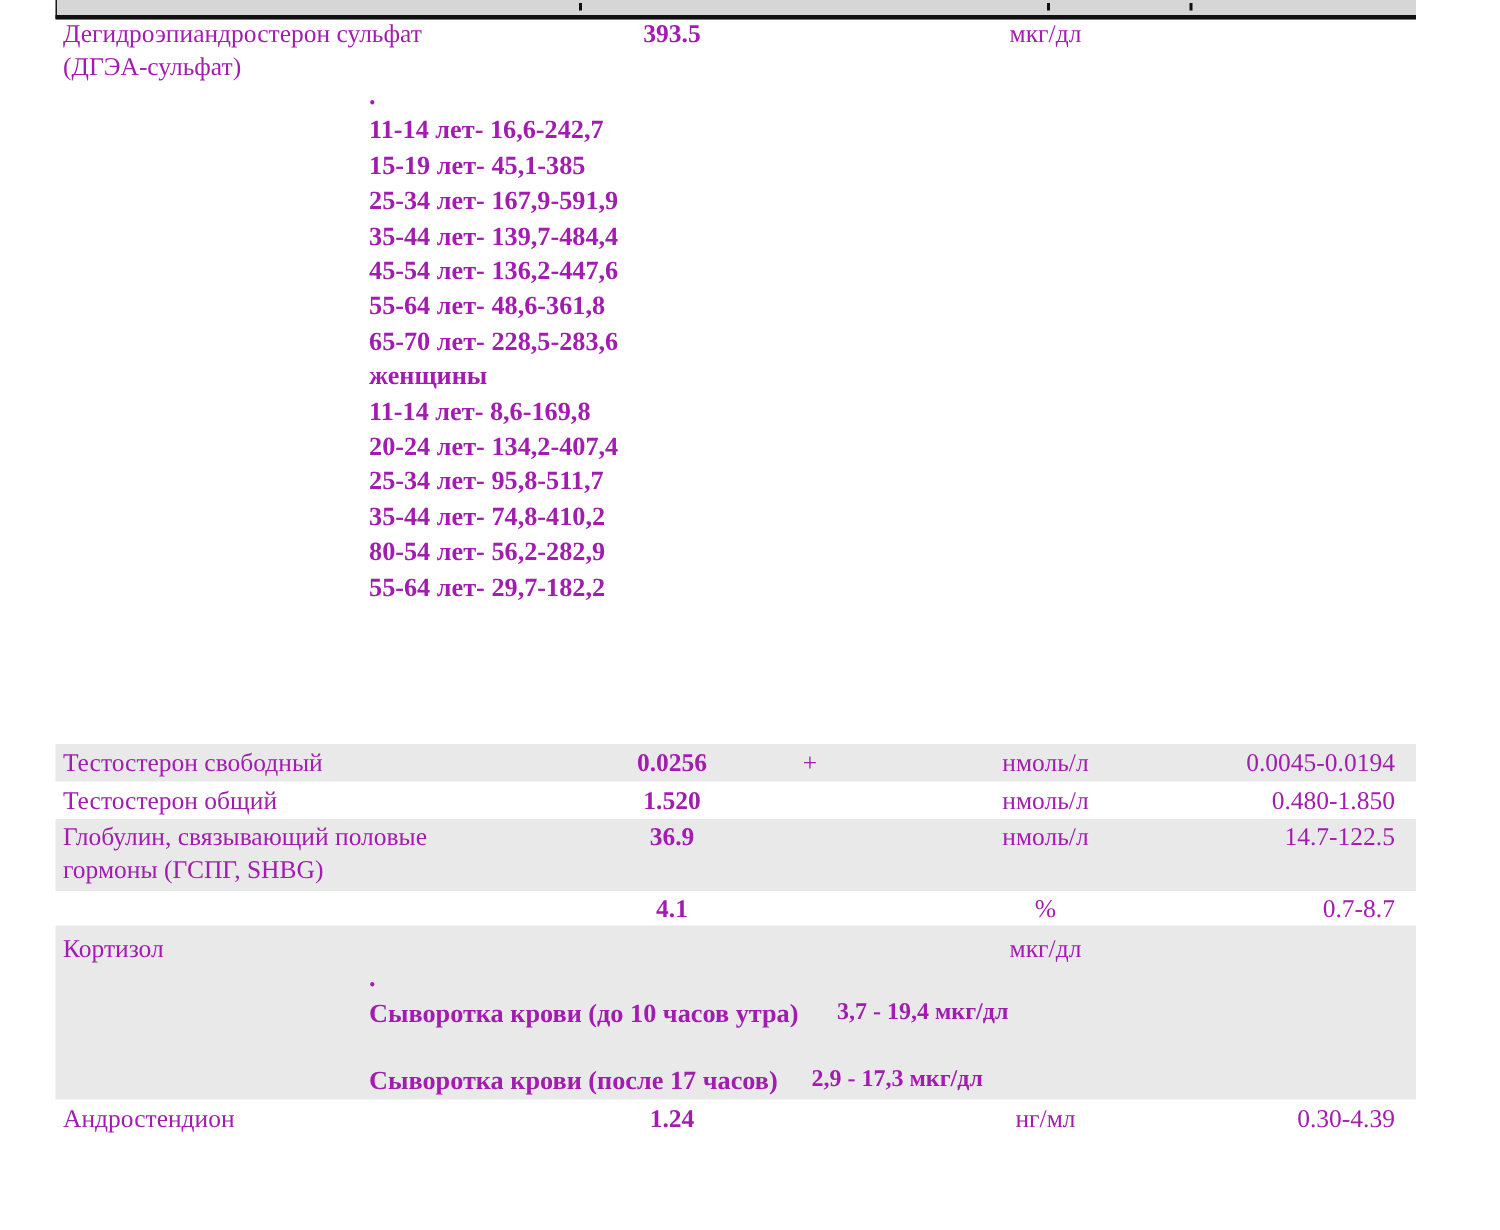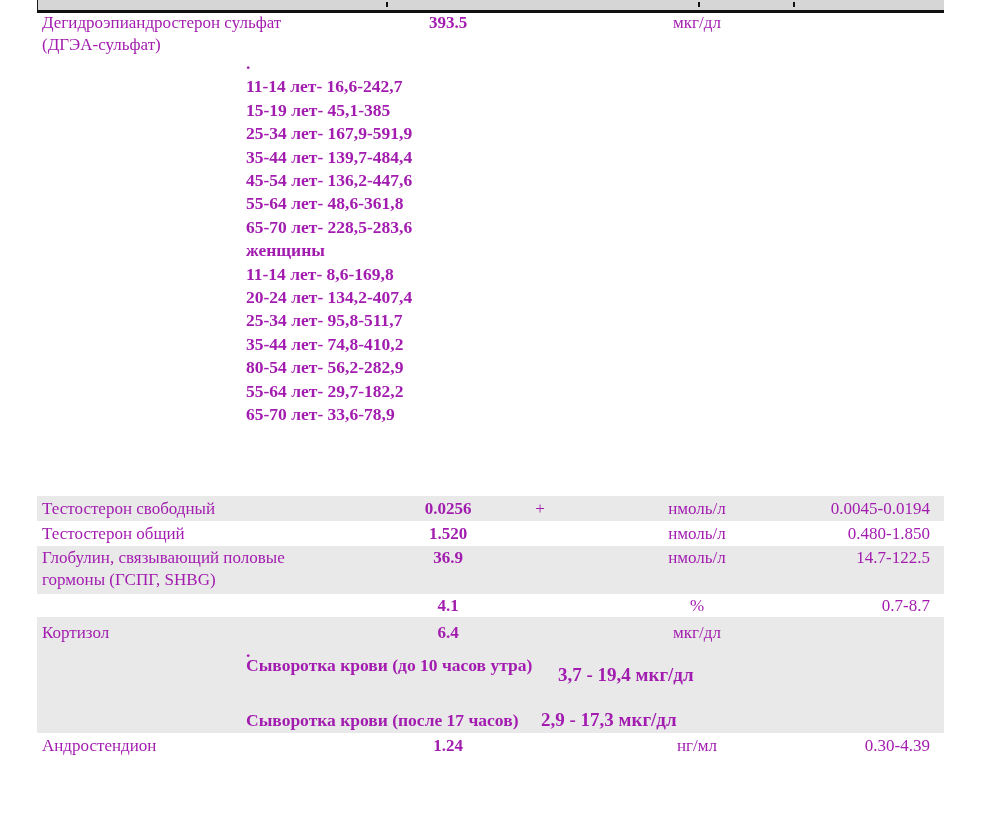--- a/index.html
+++ b/index.html
@@ -29,21 +29,21 @@
     border-bottom:3px solid #101010;
   }
   .desc-tick { position:absolute; top:2px; width:2px; height:5px; background:#101010; }
 
   
   .refblock { position:absolute; left:246px; top:52px; font-weight:bold; font-size:17.5px; }
   .refblock div { line-height:23.4px; white-space:nowrap; }
 
   
   .cort-line { position:absolute; white-space:nowrap; font-weight:bold; font-size:17.5px; }
-  .cort-val  { position:absolute; white-space:nowrap; font-weight:bold; font-size:19px; }
+  .cort-val  { position:absolute; white-space:nowrap; font-weight:bold; font-size:16px; }
 </style>
 </head>
 <body>
 
 <div class="page">
 
   <div class="header-bar">
     <div class="desc-tick" style="left:348px;"></div>
     <div class="desc-tick" style="left:660px;"></div>
     <div class="desc-tick" style="left:755px;"></div>
@@ -65,21 +65,20 @@
     <div>45-54 лет- 136,2-447,6</div>
     <div>55-64 лет- 48,6-361,8</div>
     <div>65-70 лет- 228,5-283,6</div>
     <div>женщины</div>
     <div>11-14 лет- 8,6-169,8</div>
     <div>20-24 лет- 134,2-407,4</div>
     <div>25-34 лет- 95,8-511,7</div>
     <div>35-44 лет- 74,8-410,2</div>
     <div>80-54 лет- 56,2-282,9</div>
     <div>55-64 лет- 29,7-182,2</div>
-    <div>65-70 лет- 33,6-78,9</div>
   </div>
 
   <div class="row gray lh25" style="top:496px; height:25px;">
     <div class="cell c-name">Тестостерон свободный</div>
     <div class="cell c-result">0.0256</div>
     <div class="cell c-flag">+</div>
     <div class="cell c-units">нмоль/л</div>
     <div class="cell c-ref">0.0045-0.0194</div>
   </div>
 
@@ -99,24 +98,23 @@
   </div>
 
   <div class="row lh23" style="top:594px; height:23px;">
     <div class="cell c-result">4.1</div>
     <div class="cell c-units">%</div>
     <div class="cell c-ref">0.7-8.7</div>
   </div>
 
   <div class="row gray" style="top:617px; height:116px;">
     <div class="cell c-name" style="top:4px; line-height:24px;">Кортизол</div>
-    <div class="cell c-result" style="top:4px; line-height:24px;">6.4</div>
     <div class="cell c-units" style="top:4px; line-height:24px;">мкг/дл</div>
     <div class="cort-line" style="left:209px; top:22px; line-height:24px;">.</div>
-    <div class="cort-line" style="left:209px; top:36px; line-height:24px;">Сыворотка крови  (до 10 часов утра)</div>
+    <div class="cort-line" style="left:209px; top:46px; line-height:24px;">Сыворотка крови  (до 10 часов утра)</div>
     <div class="cort-val" style="left:521px; top:46px; line-height:24px;">3,7 - 19,4 мкг/дл</div>
     <div class="cort-line" style="left:209px; top:91px; line-height:24px;">Сыворотка крови (после 17 часов)</div>
     <div class="cort-val" style="left:504px; top:91px; line-height:24px;">2,9 - 17,3 мкг/дл</div>
   </div>
 
   <div class="row" style="top:733px; height:26px;">
     <div class="cell c-name" style="line-height:26px;">Андростендион</div>
     <div class="cell c-result" style="line-height:26px;">1.24</div>
     <div class="cell c-units" style="line-height:26px;">нг/мл</div>
     <div class="cell c-ref" style="line-height:26px;">0.30-4.39</div>

